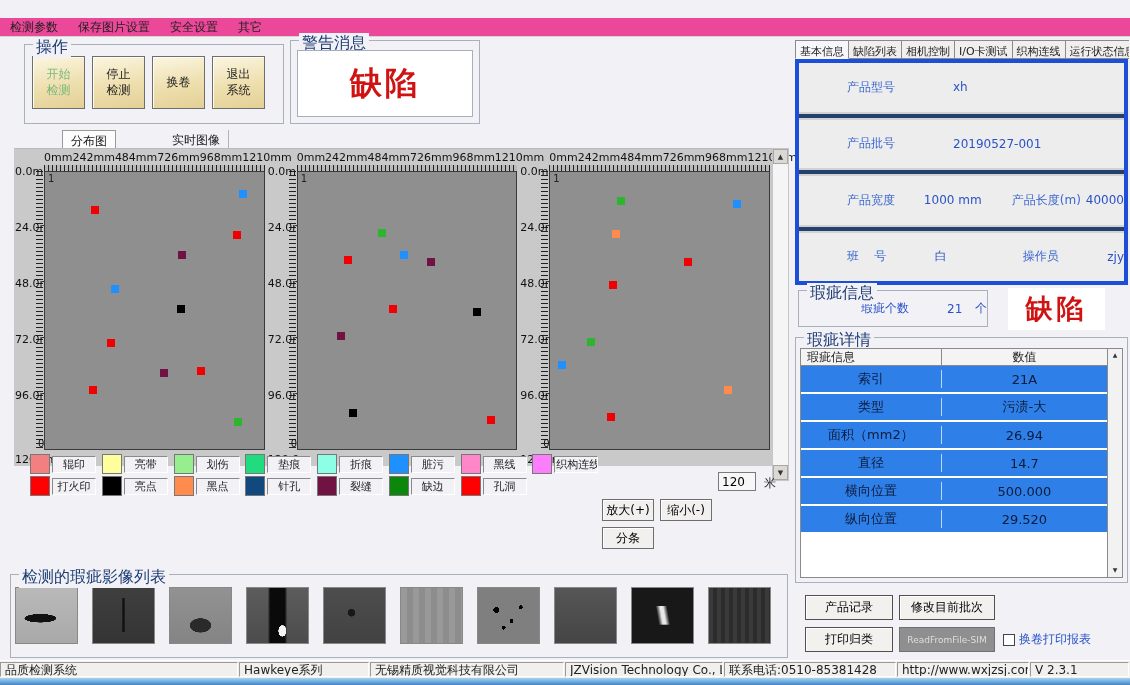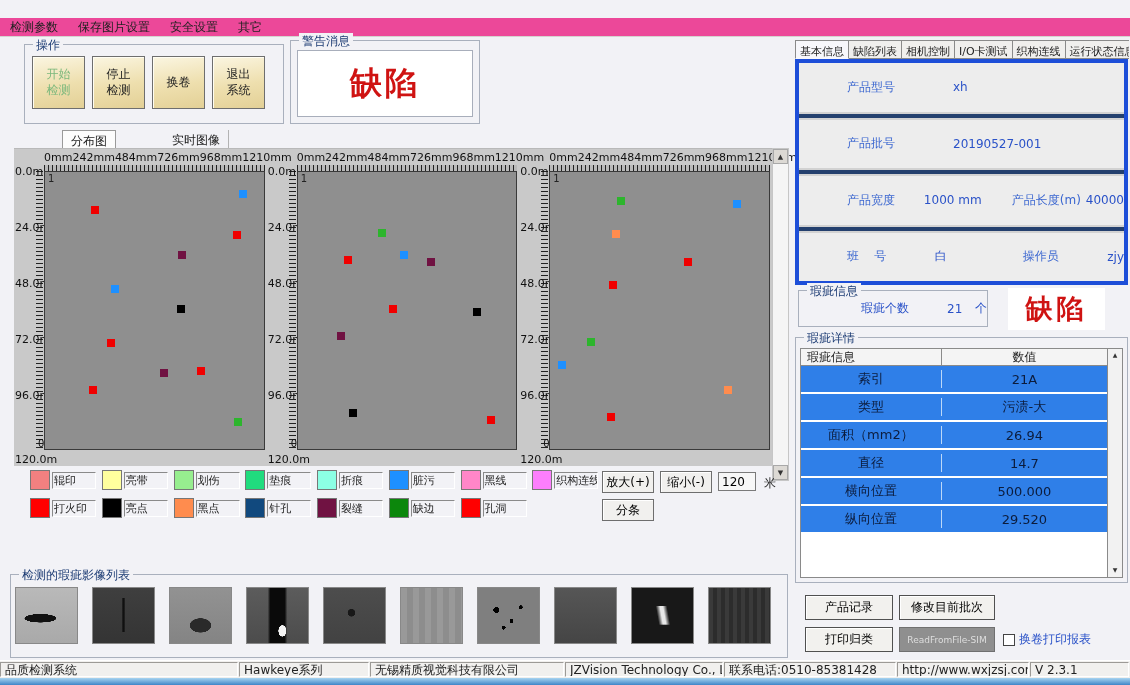--- a/index.html
+++ b/index.html
@@ -20,21 +20,21 @@
     color:#fff;font-size:9px;text-align:center;line-height:13px;}
 
   
   .menubar{position:absolute;left:0;top:18px;width:1130px;height:19px;background:#ec4899;
     border-bottom:1px solid #d5d3cf;display:flex;align-items:center;font-size:12px;}
   .menu-item{padding:1px 10px;}
 
   
   .groupbox{position:absolute;border:1px solid #a9b0bd;}
   .gb-label{position:absolute;top:-8px;left:8px;background:#f2f2f6;padding:0 3px;
-    font-size:12px;color:#1d3c74;white-space:nowrap;}
+    font-size:16px;color:#1d3c74;white-space:nowrap;}
 
   
   #op-group{left:24px;top:44px;width:260px;height:80px;}
   #opbtns{display:flex;gap:7px;padding:11px 7px;}
   .op-btn{width:53px;height:53px;font-size:12px;line-height:1.3;white-space:pre-line;
     background:linear-gradient(170deg,#fbf6e2,#eedfae 55%,#e3d096);
     border:1px solid #6e6e6e;box-shadow:inset 1px 1px 0 #fffdf2;}
 
   
   #warn-group{left:290px;top:40px;width:190px;height:84px;}
@@ -73,30 +73,30 @@
   .plot-label{position:absolute;top:1px;left:3px;font-size:10px;color:#222;}
   .pt{position:absolute;width:8px;height:8px;transform:translate(-50%,-50%);}
 
   .chart-scrollbar{position:absolute;left:772px;top:148px;width:17px;height:333px;
     background:#f5f5f5;border:1px solid #c6c6c6;}
   .sb-btn{position:absolute;left:0;right:0;height:15px;background:#dcd9d4;border:1px solid #a8a8a8;
     font-size:7px;text-align:center;line-height:14px;color:#333;}
   .sb-up{top:0;} .sb-down{bottom:0;}
 
   
-  #legend{position:absolute;left:30px;top:469px;width:574px;display:grid;
-    grid-template-columns:repeat(8,1fr);row-gap:6px;}
+  #legend{position:absolute;left:30px;top:453px;width:574px;display:grid;
+    grid-template-columns:repeat(8,1fr);text-align:center;}
   .legend-item{display:flex;align-items:center;height:22px;}
   .swatch{width:20px;height:20px;border:1px solid #777;flex:none;}
   .legend-box{margin-left:2px;width:44px;height:17px;border:1px solid;
     border-color:#8a8a8a #ffffff #ffffff #8a8a8a;font-size:11px;line-height:15px;
     padding:0 1px;overflow:hidden;white-space:nowrap;background:#f2f2f6;}
 
   .tool-btn{position:absolute;width:52px;height:22px;background:#f1f0ee;
-    border:1px solid #6e6e6e;box-shadow:inset 1px 1px 0 #fff;font-size:12px;}
+    border:1px solid #6e6e6e;box-shadow:inset 1px 1px 0 #fff;font-size:12px;margin-top:28px;}
   #zoomin{left:602px;top:471px;} #zoomout{left:660px;top:471px;} #splitbtn{left:602px;top:499px;}
   #rangebox{position:absolute;left:718px;top:472px;width:38px;height:19px;
     border:1px solid #7a7a7a;background:#f7f7f7;font-size:12px;padding-left:3px;}
   #unit-label{position:absolute;left:764px;top:475px;font-size:12px;}
 
   
   #thumb-group{left:10px;top:574px;width:778px;height:84px;}
   #thumbs{display:flex;gap:14px;padding:12px 0 0 4px;}
   .thumb{width:63px;height:57px;border:1px solid #888;}
   .t1{background:radial-gradient(ellipse 26px 7px at 40% 55%,#111 60%,transparent 62%),linear-gradient(#b9b9b9,#a9a9a9);}

